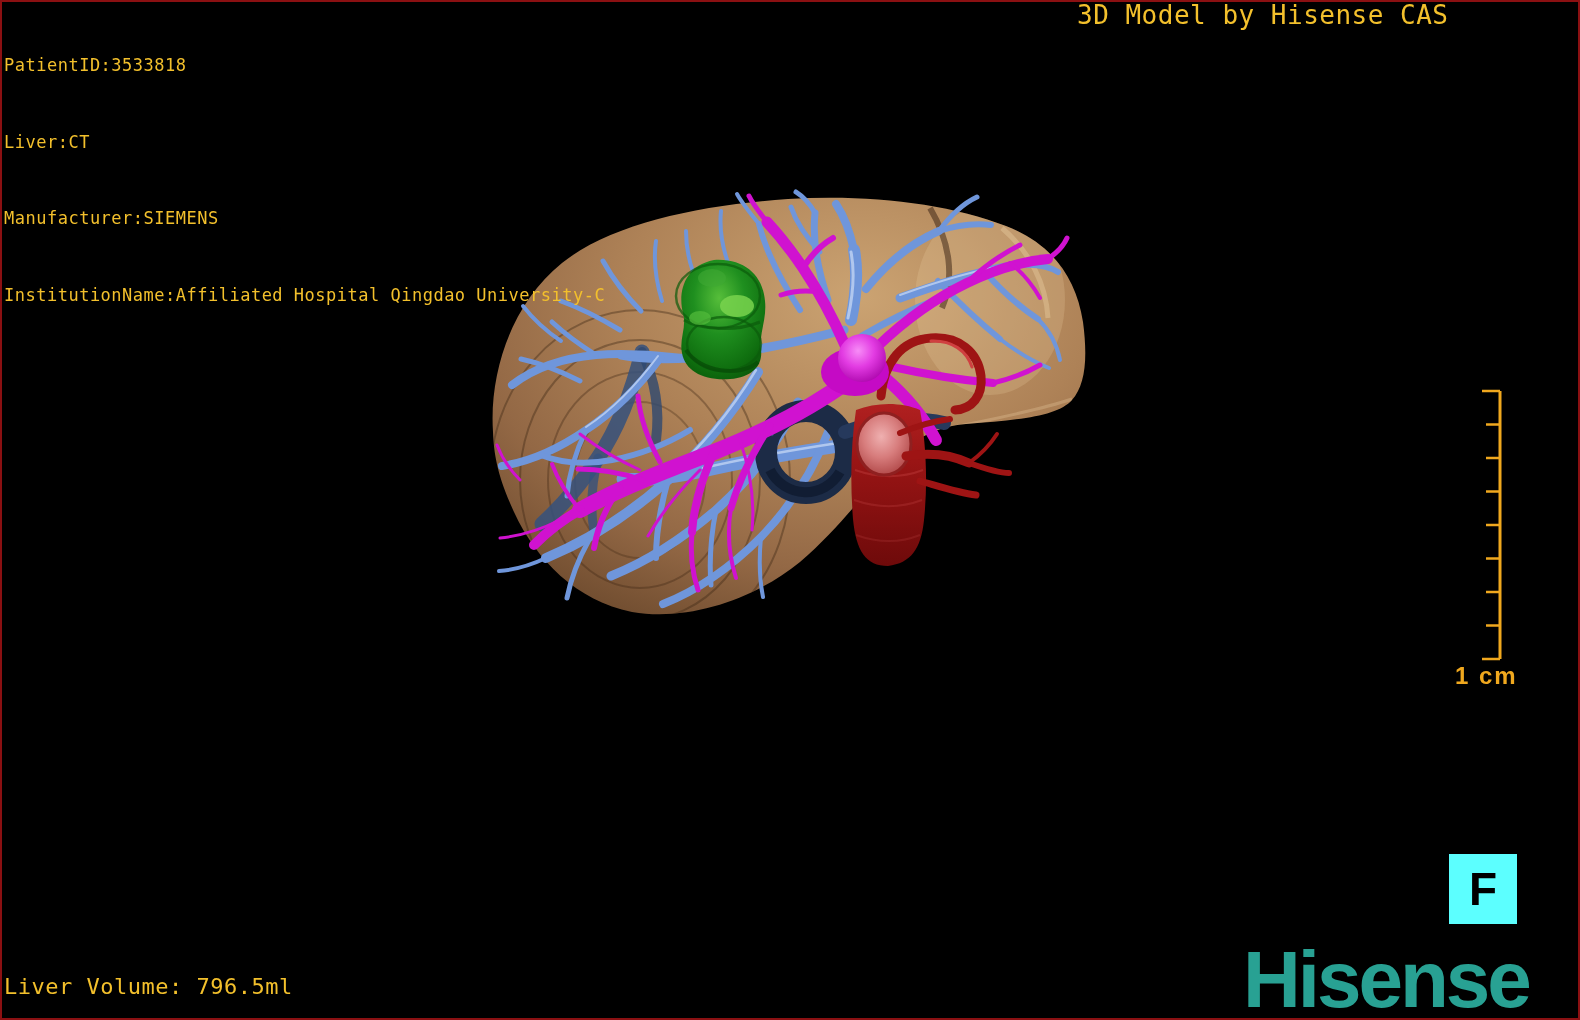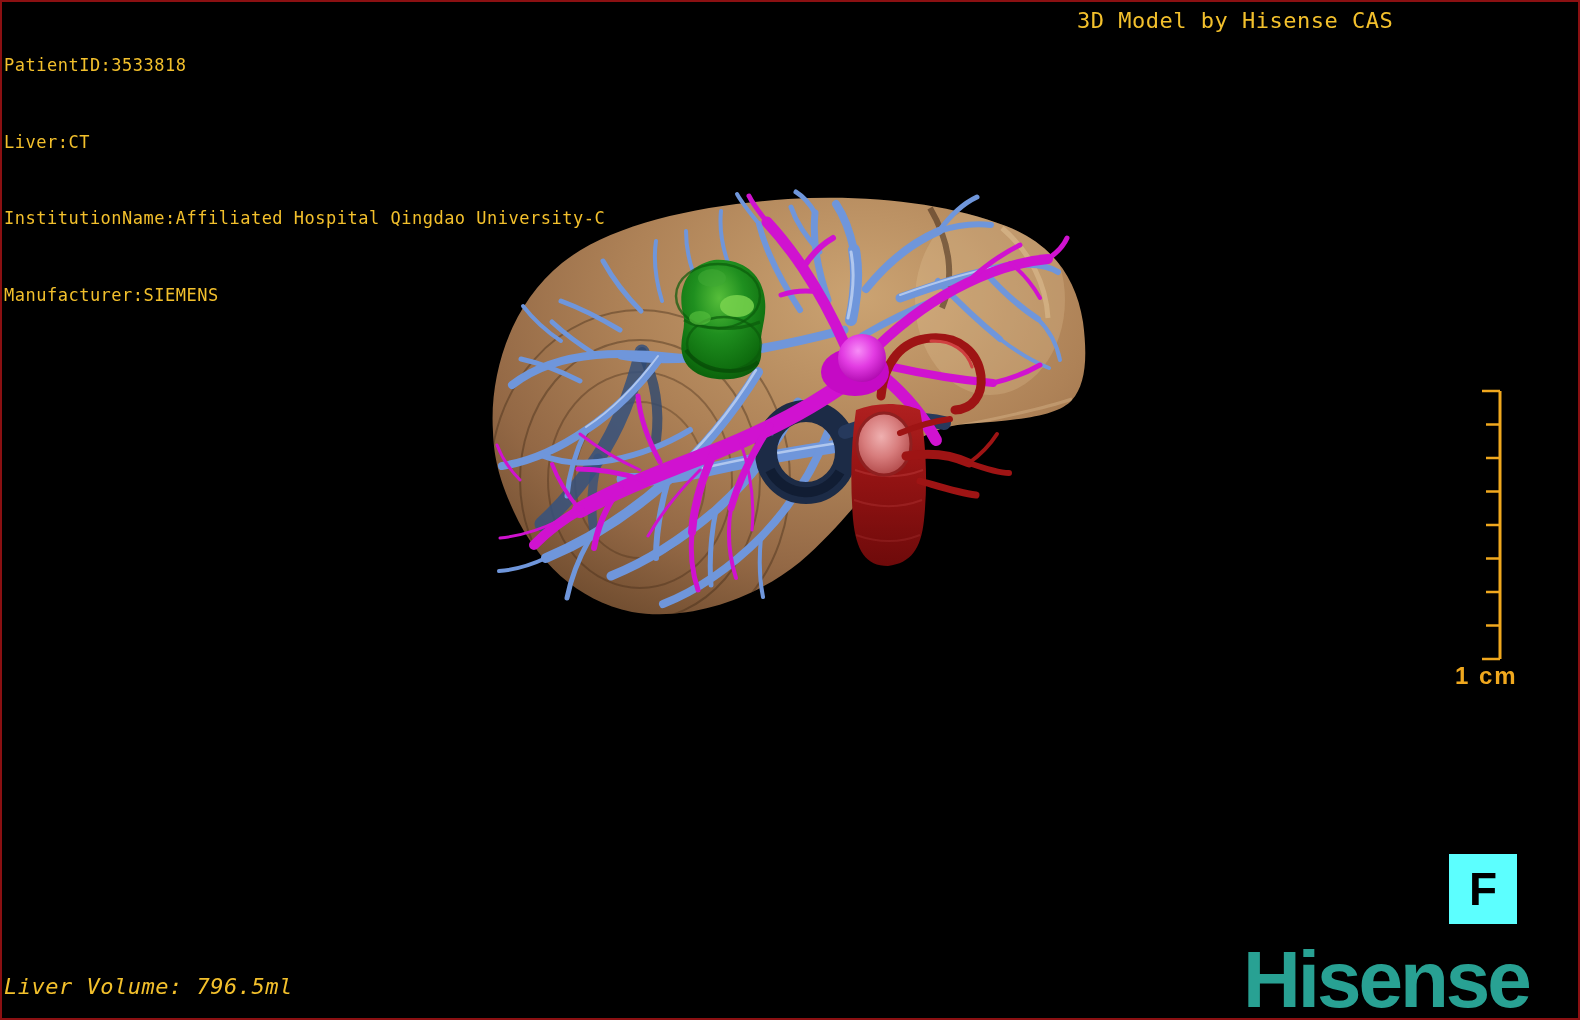--- a/index.html
+++ b/index.html
@@ -16,28 +16,28 @@
     pointer-events:none;z-index:50;
   }
   .viewport-svg{position:absolute;left:0;top:0;z-index:1;}
   .patient-info{
     position:absolute;left:4px;top:2px;z-index:20;
     color:var(--annotation-text,#F3C02C);
     font-size:17px;line-height:25.5px;letter-spacing:.5px;
     white-space:pre;
   }
   .watermark{
-    position:absolute;left:1077px;top:8px;z-index:20;
+    position:absolute;left:1077px;top:0;z-index:20;
     color:var(--annotation-text,#F3C02C);
-    font-size:22px;letter-spacing:.5px;white-space:pre;
+    font-size:26px;letter-spacing:.5px;white-space:pre;
   }
   .liver-volume{
     position:absolute;left:4px;top:974px;z-index:20;
     color:var(--annotation-text,#F3C02C);
-    font-size:22px;letter-spacing:.5px;white-space:pre;font-style:italic;
+    font-size:22px;letter-spacing:.5px;white-space:pre;
   }
   .orientation-btn{
     position:absolute;left:1449px;top:854px;z-index:20;
     width:68px;height:70px;
     background:var(--orientation-bg,#5CFFFF);
     color:var(--orientation-fg,#000);
     display:flex;align-items:center;justify-content:center;
     font-family:"Liberation Sans",sans-serif;
     font-size:46px;font-weight:600;
     cursor:pointer;
@@ -243,22 +243,22 @@
         <line x1="1486" x2="1500" y1="625.5" y2="625.5"></line>
         <line x1="1482" x2="1500" y1="659" y2="659"></line>
       </g>
     <text x="1455" y="684" font-family="Liberation Sans, sans-serif" font-size="24" font-weight="bold" letter-spacing="2" fill="var(--ruler,#F0A81E)">1 cm</text>
   </g>
 </svg>
 
 <div class="patient-info">
   <div>PatientID:3533818</div>
   <div>Liver:CT</div>
+  <div>Manufacturer:SIEMENS</div>
   <div>InstitutionName:Affiliated Hospital Qingdao University-C</div>
-  <div>Manufacturer:SIEMENS</div>
 </div>
 
 <div class="watermark">3D Model by Hisense CAS</div>
 
 <div class="liver-volume">Liver Volume: 796.5ml</div>
 
 <div class="orientation-btn">
   <span>F</span>
 </div>
 

